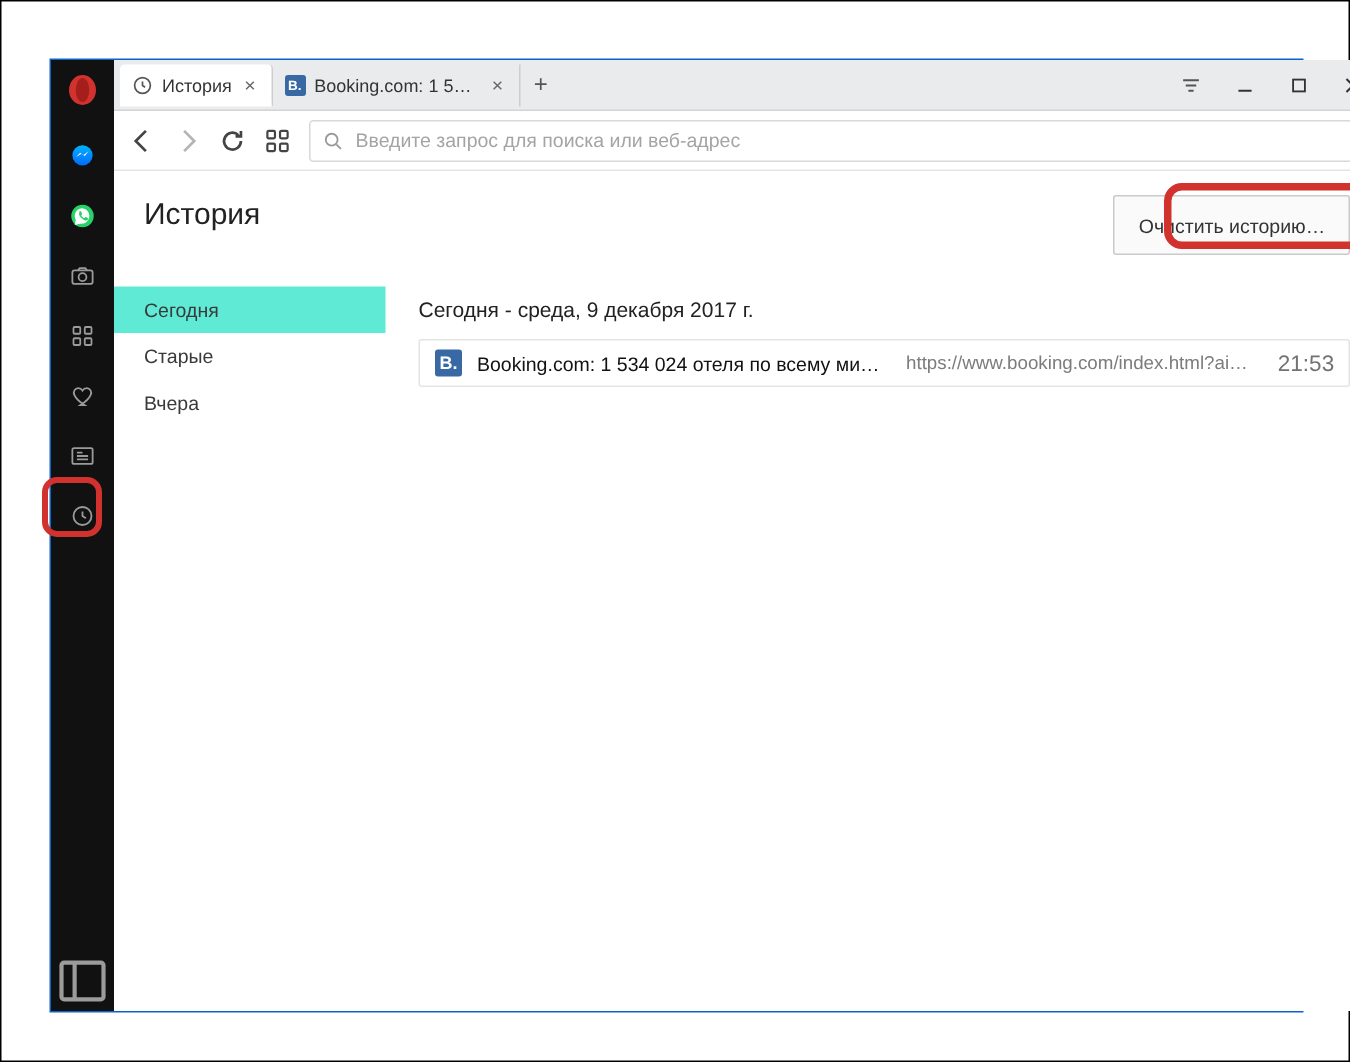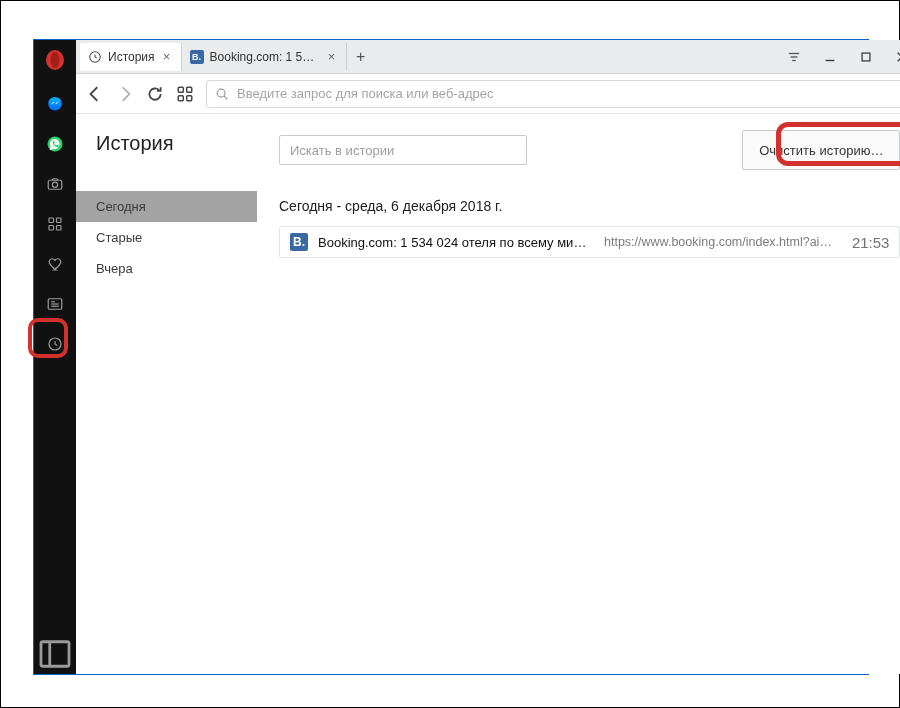--- a/index.html
+++ b/index.html
@@ -65,21 +65,21 @@
     display:flex; align-items:center; padding:0 8px; gap:8px;
   }
   .addr input { border:none; outline:none; flex:1; font-size:13px; color:#333; background:transparent;}
   .addr input::placeholder { color:#a2a4a6; }
   .content-row { flex:1; display:flex; }
   .history-sidebar { width:181px; border-right:0; padding:18px 0 0 0; }
   .h-title { font-size:20px; color:#222; padding:0 20px 18px 20px; font-weight:400;}
   .h-item {
     padding:8px 20px; font-size:13px; color:#3a3a3a; cursor:pointer;
   }
-  .h-item.selected { background:#a3a3a3;}
+  .h-item.selected { background:#5eead4;}
   .h-item + .h-item { margin-top:0;}
   .history-main { flex:1; padding:16px 22px 0 22px; position:relative;}
   .h-toprow { display:flex; align-items:center; gap:10px; margin-bottom:28px;}
   .h-search {
     width:248px; height:30px; border:1px solid #c8cacc; border-radius:2px;
     padding:0 10px; background:#fff;
   }
   .h-search input { border:none; outline:none; width:100%; height:100%; font-size:13px; color:#333;}
   .h-search input::placeholder { color:#9c9e9f; font-style:normal;}
   .h-top-spacer { flex:1; }
@@ -268,28 +268,25 @@
     <div class="content-row">
       <div class="history-sidebar">
         <div class="h-title">История</div>
         <div style="height:18px"></div>
         <div class="h-item selected">Сегодня</div>
         <div class="h-item">Старые</div>
         <div class="h-item">Вчера</div>
       </div>
       <div class="history-main">
         <div class="h-toprow">
-          <div class="h-search">
-            <input type="text" placeholder="Искать в истории" style="">
-          </div>
           <div class="h-top-spacer"></div>
           <button class="clear-btn">Очистить историю…</button>
         </div>
         <div class="hl-clear"></div>
-        <div class="date-head">Сегодня - среда, 6 декабря 2018 г.</div>
+        <div class="date-head">Сегодня - среда, 9 декабря 2017 г.</div>
         <div class="entry">
           <div class="entry-fav">B.</div>
           <div class="entry-title">Booking.com: 1 534 024 отеля по всему миру. Заброни…</div>
           <div class="entry-url">https://www.booking.com/index.html?ai…</div>
           <div class="entry-time">21:53</div>
         </div>
       </div>
     </div>
 
   </div>

